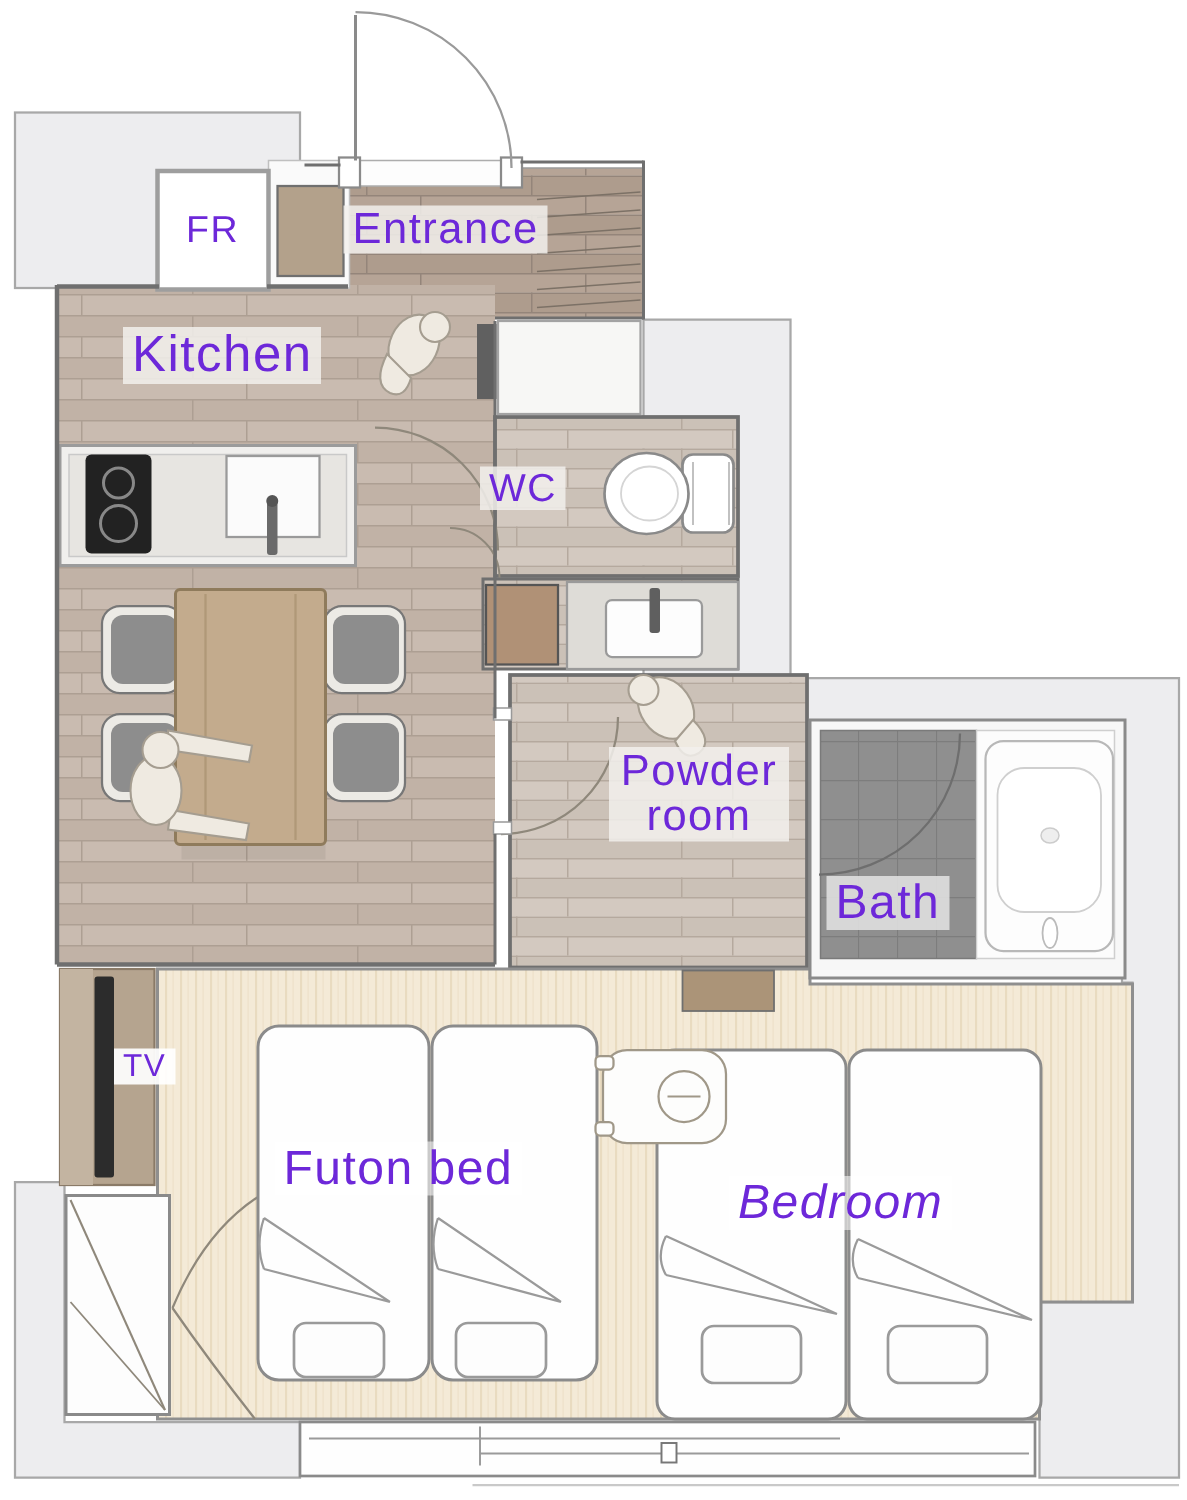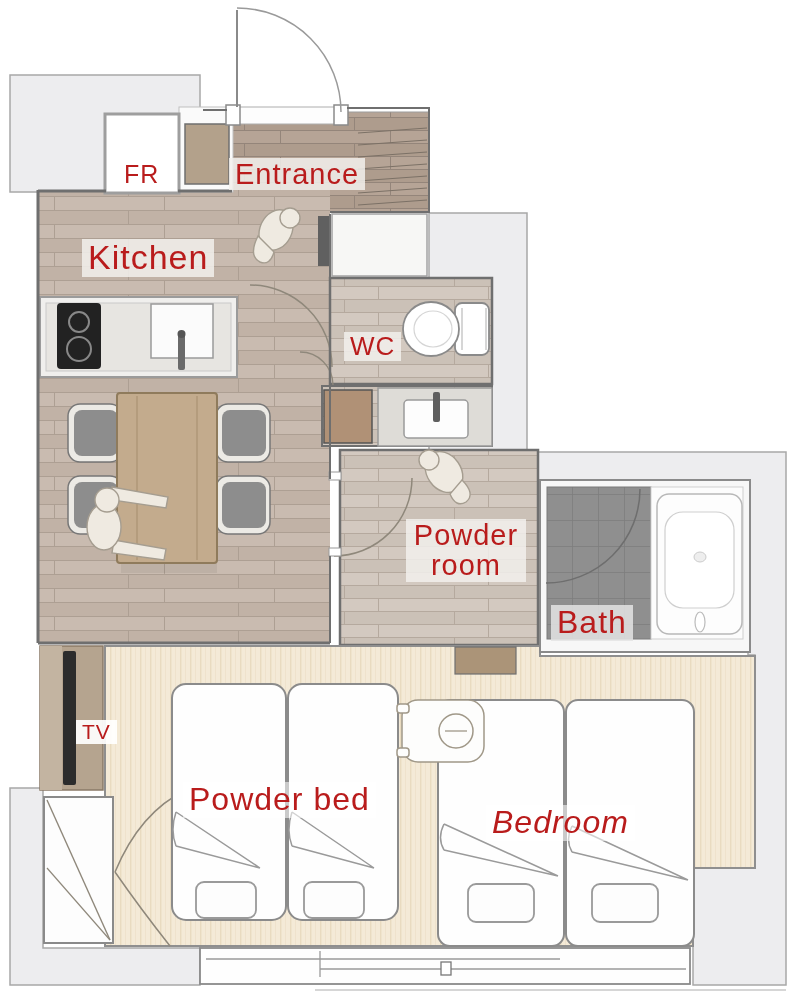--- a/index.html
+++ b/index.html
@@ -1,20 +1,20 @@
 <!DOCTYPE html>
 <html><head>
 <meta charset="utf-8">
 <style>
   html,body{margin:0;padding:0;background:#ffffff;}
   #plan{position:relative;width:791px;height:1000px;background:#ffffff;overflow:hidden;
         font-family:"Liberation Sans",sans-serif;}
   #plan svg{position:absolute;left:0;top:0;}
-  .lbl{position:absolute;color:#b91c1c;background:rgba(242,240,236,0.85);
-       padding:1px 6px;line-height:1.05;white-space:nowrap;letter-spacing:1px;margin-top:21px;}
+  .lbl{position:absolute;color:#6d28d9;background:rgba(242,240,236,0.85);
+       padding:1px 6px;line-height:1.05;white-space:nowrap;letter-spacing:1px;}
   .lbl.clear{background:rgba(255,255,255,0.55);}
   .lbl.center{text-align:center;}
   .f34{font-size:34px;} .f31{font-size:32px;} .f29{font-size:29px;}
   .f26{font-size:26px;} .f25{font-size:25px;} .f21{font-size:21px;}
 </style>
 </head>
 <body>
 
 <div id="plan">
 
@@ -237,23 +237,23 @@
     <circle cx="456" cy="731" r="17"></circle>
     <path d="M445,731 L467,731" stroke-width="1.3"></path>
     <rect x="397" y="704" width="12" height="9" rx="3"></rect>
     <rect x="397" y="748" width="12" height="9" rx="3"></rect>
   </g>
 </svg>
 
 <div class="lbl f25" style="left:118px;top:139px;background:transparent;">FR</div>
 <div class="lbl f29" style="left:229px;top:137px;">Entrance</div>
 <div class="lbl f34" style="left:82px;top:218px;">Kitchen</div>
-<div class="lbl f26" style="left:344px;top:311px;">WC</div>
+<div class="lbl f26" style="left:320px;top:311px;">WC</div>
 <div class="lbl f29 center" style="left:406px;top:498px;width:120px;padding:1px 0;">
   <span style="display:block;">Powder</span>
   <span style="display:block;">room</span>
 </div>
 <div class="lbl f31" style="left:551px;top:584px;background:rgba(228,228,228,0.85);">Bath</div>
 <div class="lbl f21" style="left:76px;top:699px;background:rgba(255,255,255,0.92);">TV</div>
-<div class="lbl f31 clear" style="left:183px;top:761px;">Powder bed</div>
+<div class="lbl f31 clear" style="left:183px;top:761px;">Futon bed</div>
 <div class="lbl f31 clear" style="left:486px;top:784px;font-style:italic;">Bedroom</div>
 
 </div>
 
 </body></html>

